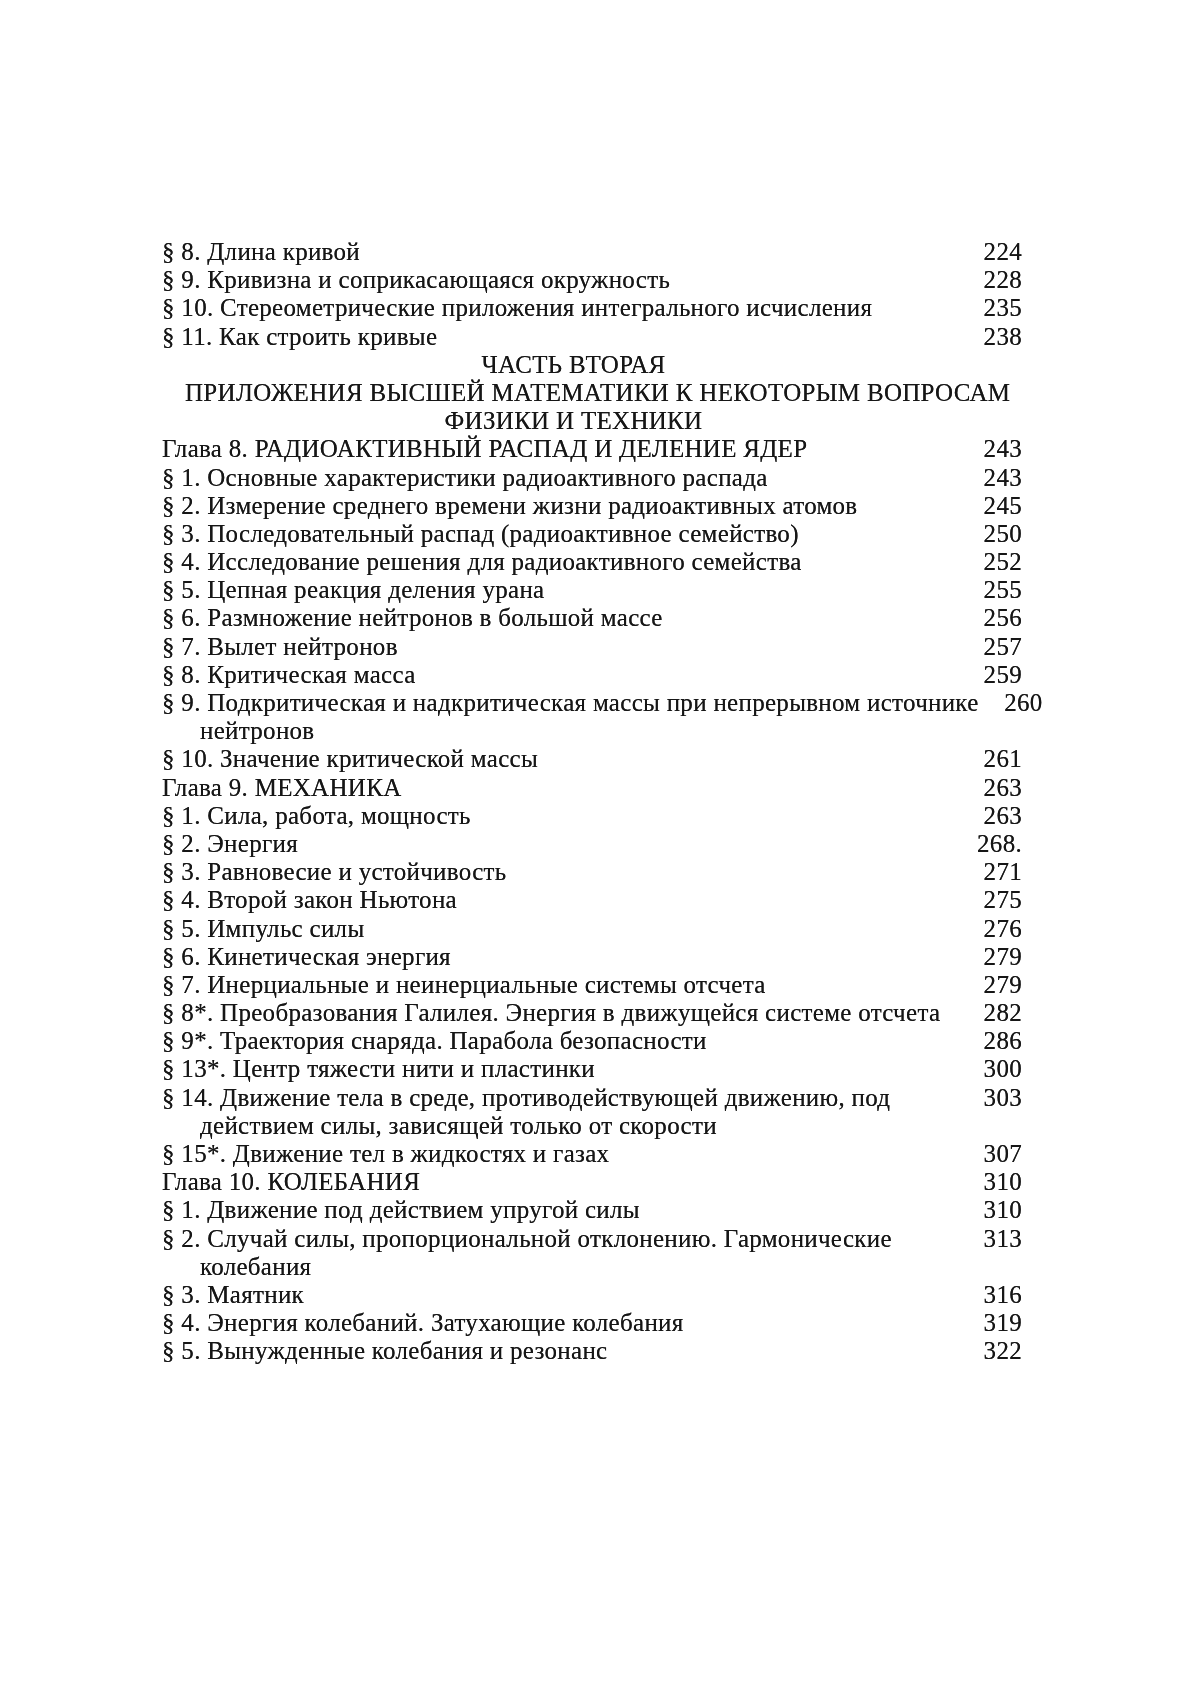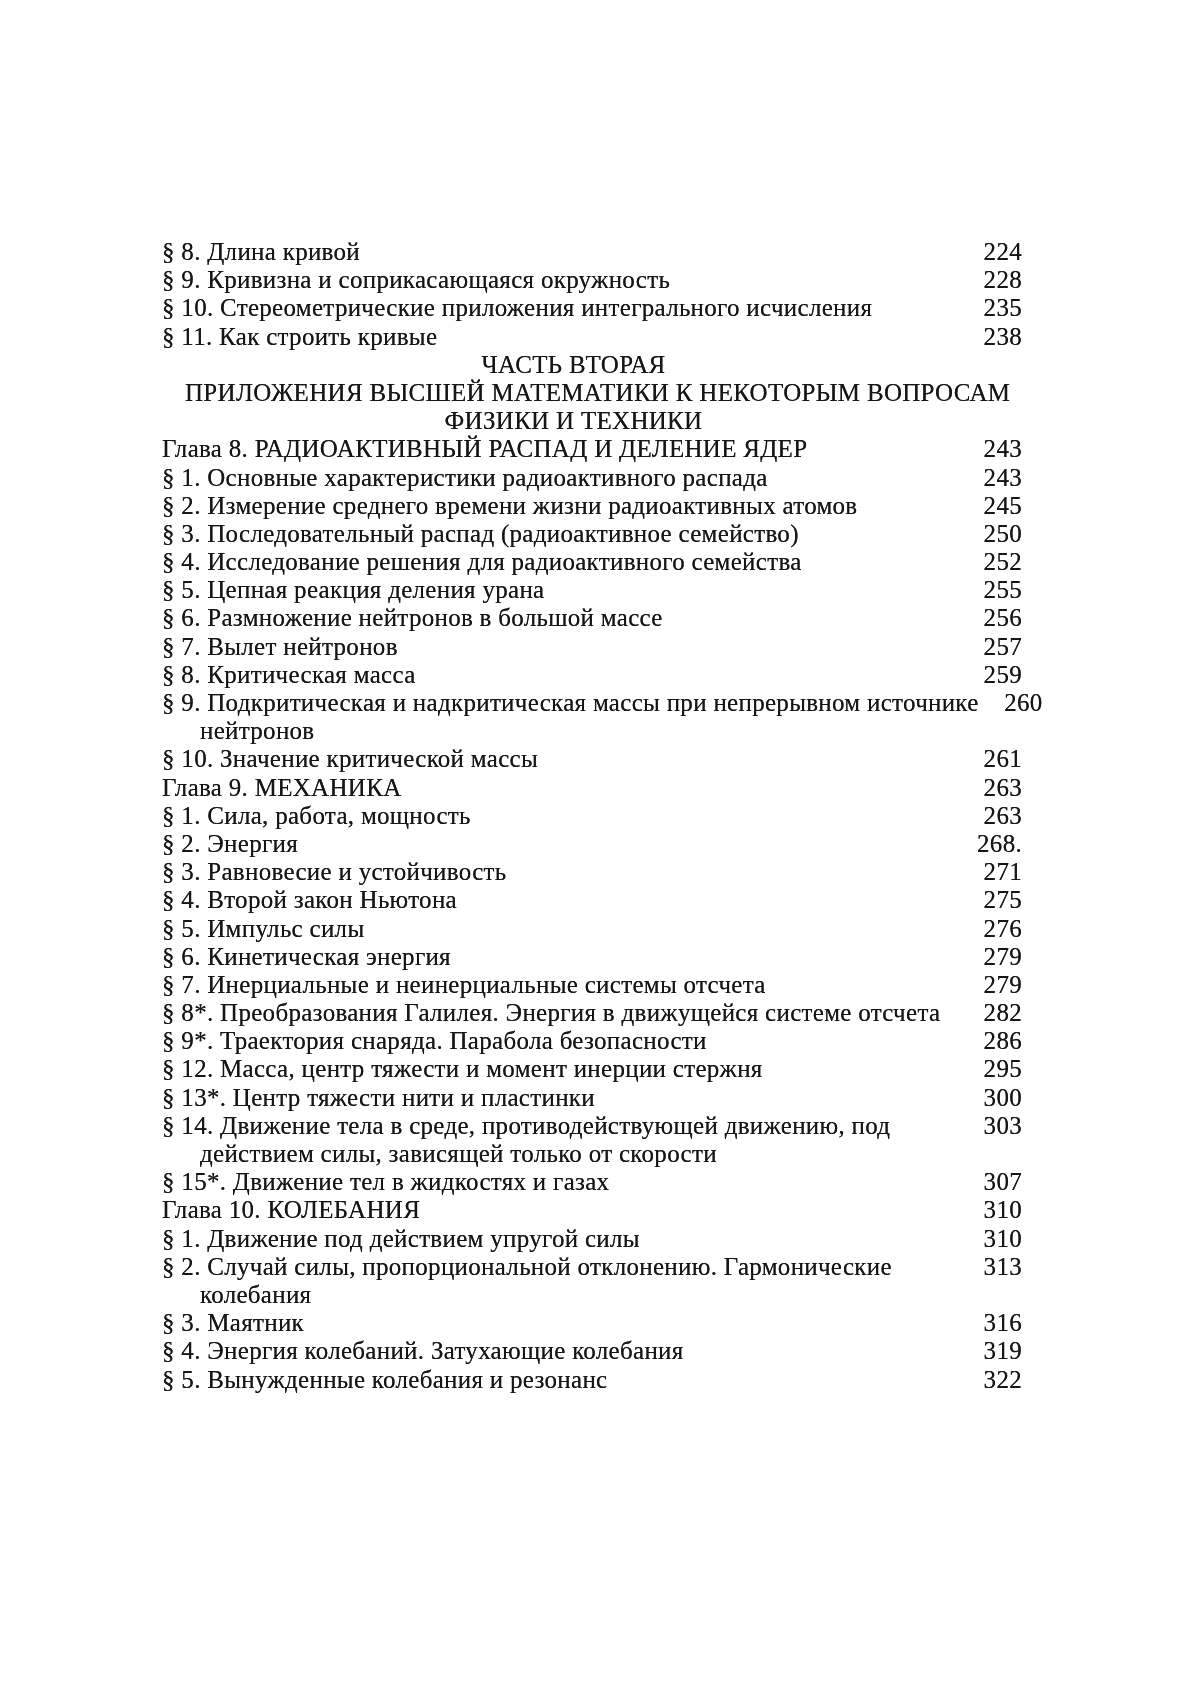--- a/index.html
+++ b/index.html
@@ -155,24 +155,20 @@
     </div>
     <div class="row entry">
       <span class="t">§ 8*. Преобразования Галилея. Энергия в движущейся системе отсчета</span>
       <span class="p">282</span>
     </div>
     <div class="row entry">
       <span class="t">§ 9*. Траектория снаряда. Парабола безопасности</span>
       <span class="p">286</span>
     </div>
     <div class="row entry">
-      <span class="t">§ 12. Масса, центр тяжести и момент инерции стержня</span>
-      <span class="p">295</span>
-    </div>
-    <div class="row entry">
       <span class="t">§ 13*. Центр тяжести нити и пластинки</span>
       <span class="p">300</span>
     </div>
     <div class="row entry">
       <span class="t">§ 14. Движение тела в среде, противодействующей движению, под</span>
       <span class="p">303</span>
     </div>
     <div class="row continuation">
       <span class="t">действием силы, зависящей только от скорости</span>
       <span class="p"></span>

